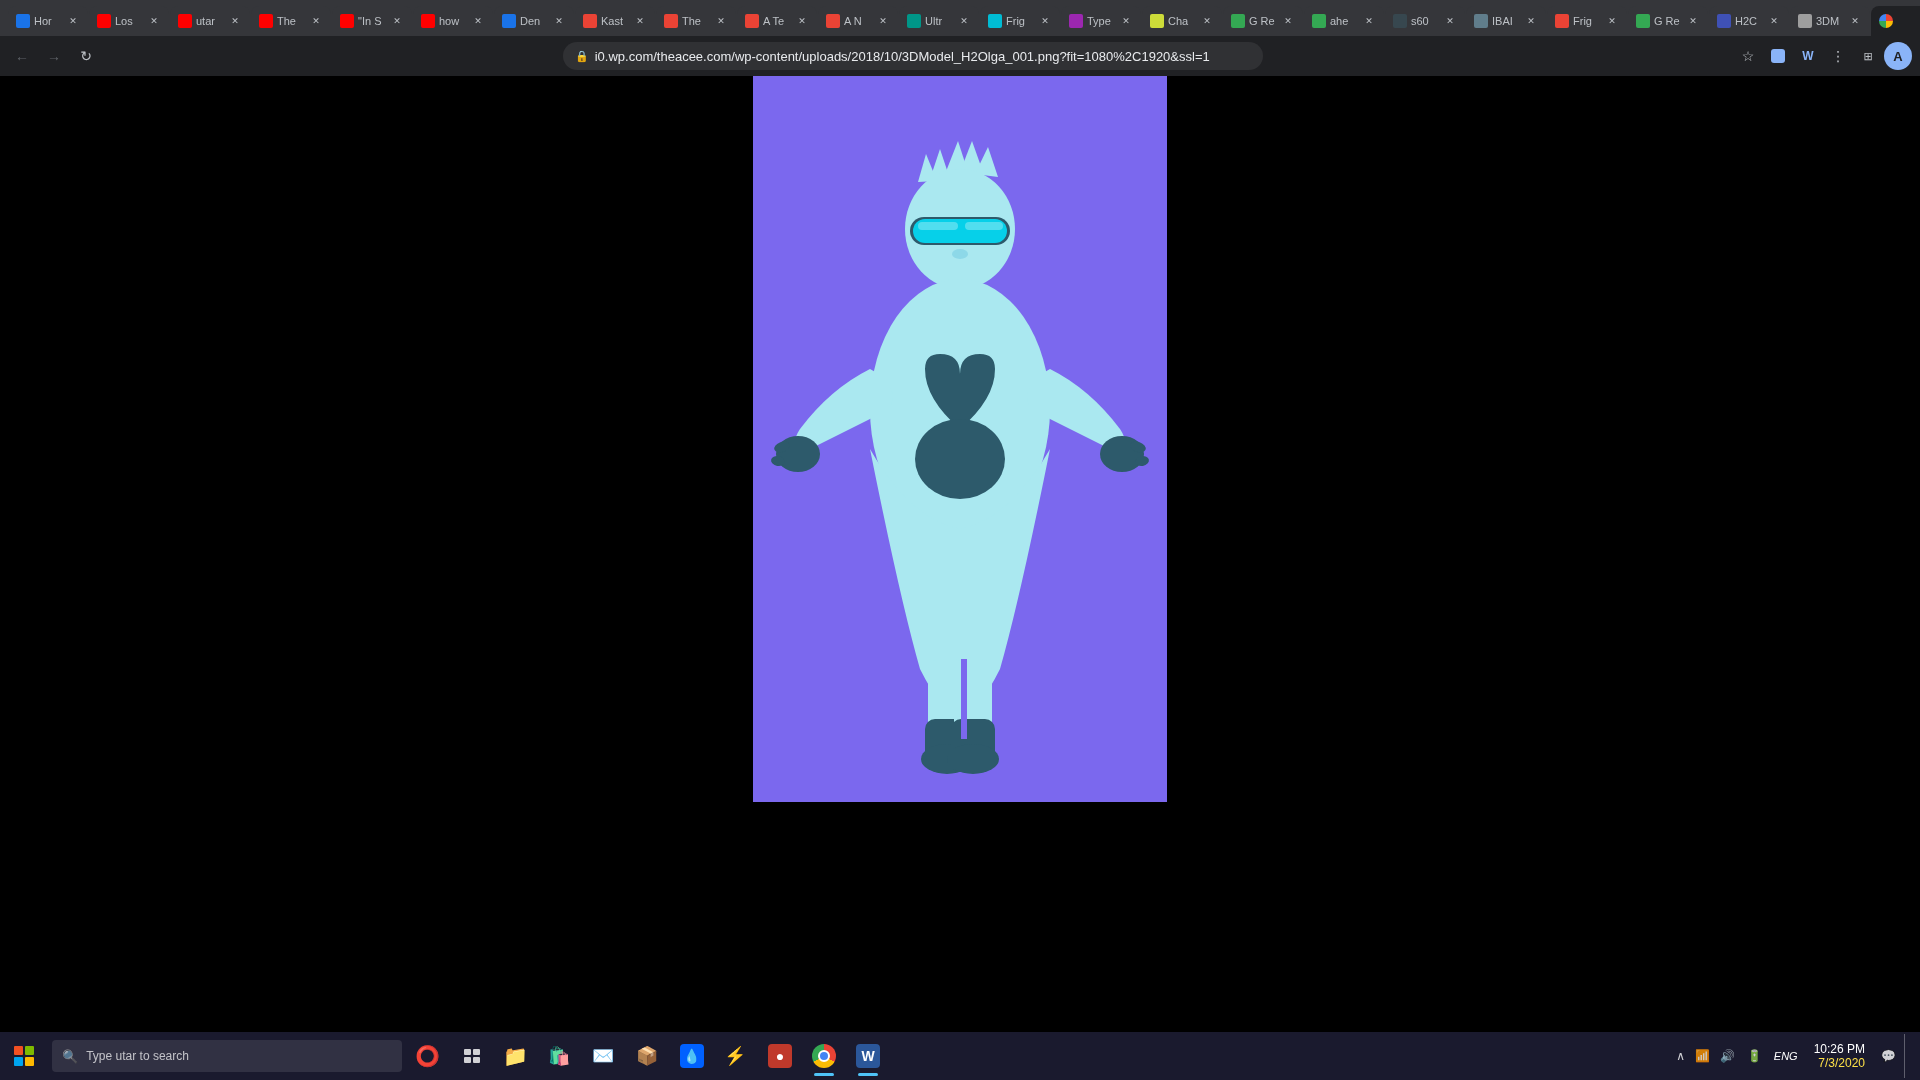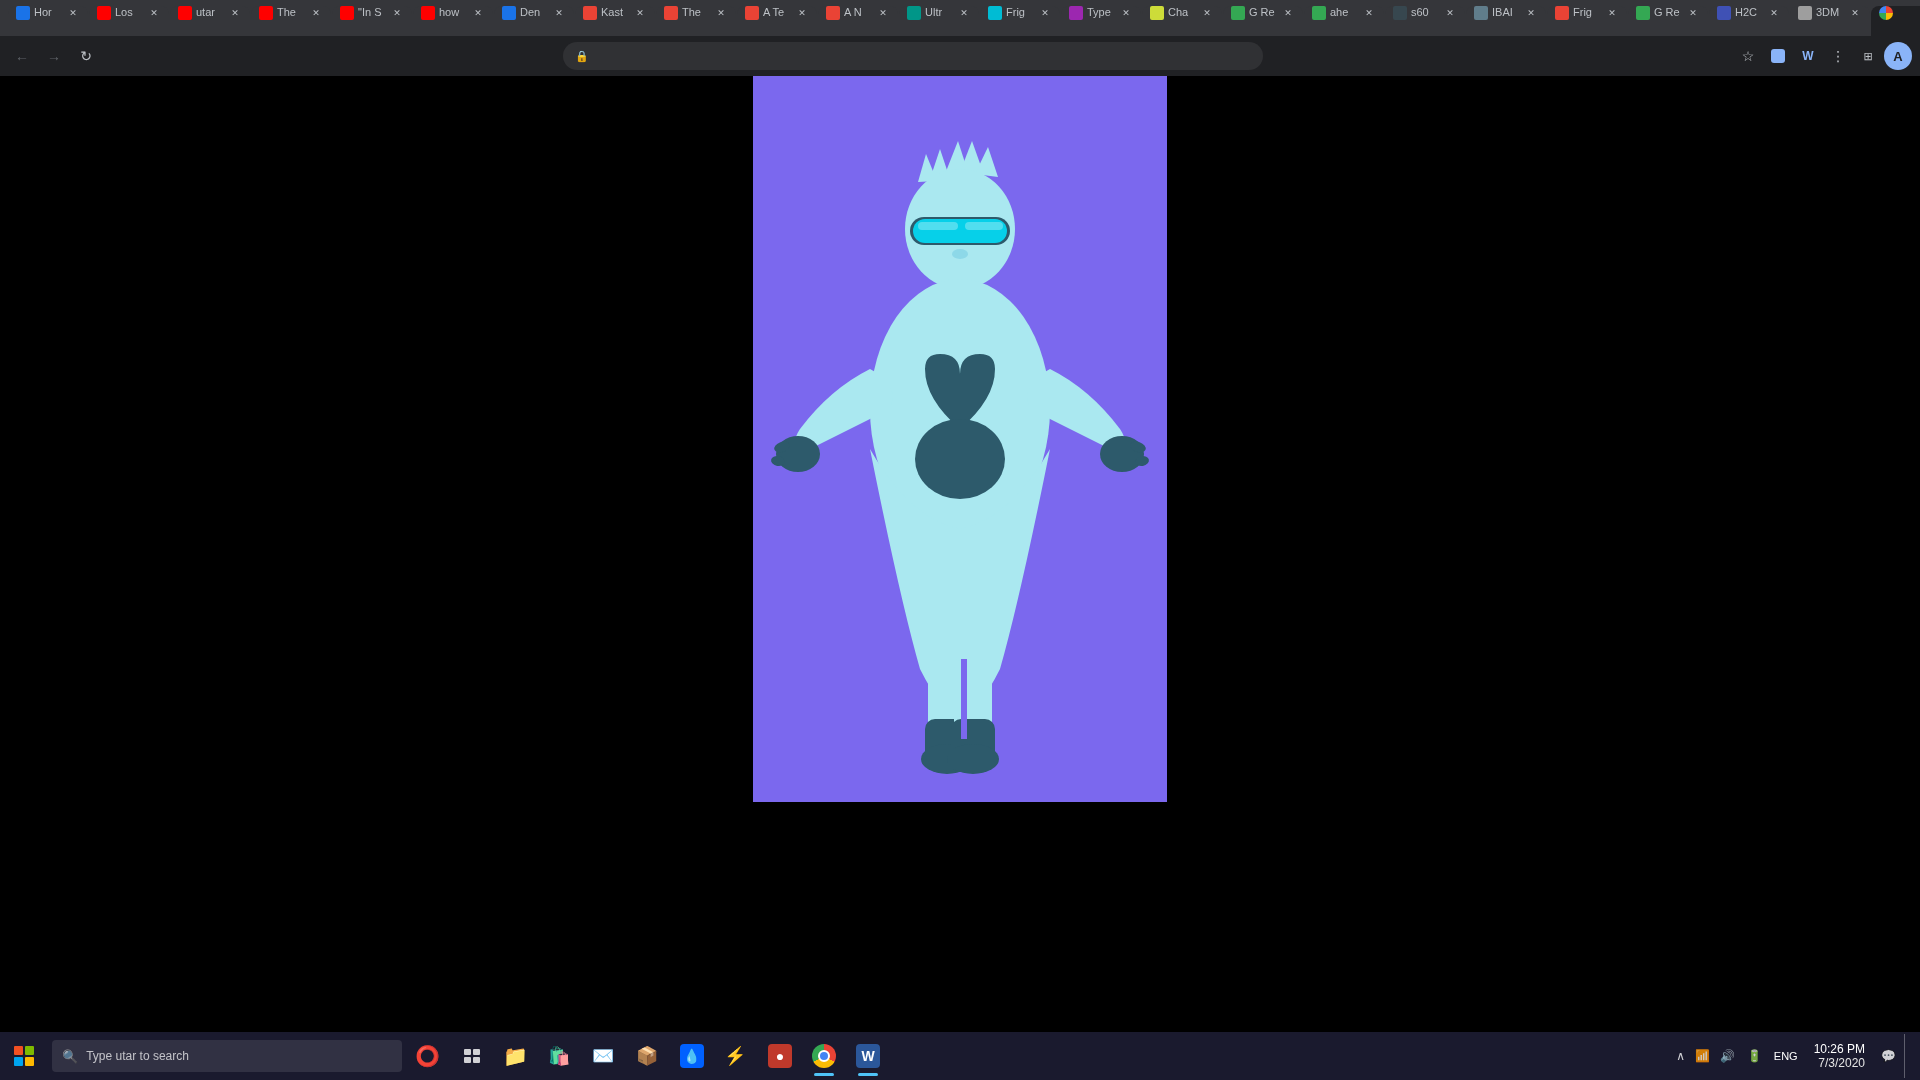--- a/index.html
+++ b/index.html
@@ -22,21 +22,21 @@
       padding: 0 8px;
       gap: 1px;
     }
     .tab {
       height: 30px;
       min-width: 80px;
       max-width: 160px;
       background: #35363a;
       border-radius: 8px 8px 0 0;
       display: flex;
-      align-items: flex-start;
+      align-items: center;
       padding: 0 8px;
       font-size: 11px;
       color: #bdc1c6;
       cursor: pointer;
       gap: 4px;
       white-space: nowrap;
       overflow: hidden;
     }
     .tab.active {
       background: #202124;
@@ -271,21 +271,21 @@
       text-align: right;
       padding: 4px 8px;
       cursor: pointer;
     }
     .sys-time-clock {
       font-size: 12px;
       color: white;
     }
     .sys-time-date {
       font-size: 12px;
-      color: #e5e5e5;
+      color: #fde047;
     }
     .show-desktop {
       width: 8px;
       height: 44px;
       border-left: 1px solid rgba(255,255,255,0.3);
       cursor: pointer;
     }
 
     
     .fav-yt { background: #ff0000; }
@@ -429,20 +429,21 @@
     </div>
 
   </div>
 
   <div class="address-bar">
     <div class="nav-btn disabled">←</div>
     <div class="nav-btn disabled">→</div>
     <div class="nav-btn">↻</div>
     <div class="url-bar">
       <span class="url-bar-lock">🔒</span>
+      <span class="url-bar-text">i0.wp.com/theacee.com/wp-content/uploads/2018/10/3DModel_H2Olga_001.png?fit=1080%2C1920&amp;ssl=1</span>
     </div>
     <div class="toolbar-actions">
       <div class="toolbar-btn">☆</div>
       <div class="toolbar-btn" style="display:flex;align-items:center;justify-content:center;">
         <div style="width:14px;height:14px;background:#8ab4f8;border-radius:3px;"></div>
       </div>
       <div class="toolbar-btn" style="font-size:12px;font-weight:bold;color:#8ab4f8;">W</div>
       <div class="toolbar-btn">⋮</div>
       <div class="toolbar-btn" style="font-size:11px;color:#bdc1c6;">⊞</div>
       <div class="profile-btn">A</div>
@@ -588,21 +589,21 @@
   </div>
 
   <div class="taskbar-system">
     <div class="sys-tray">
       <span class="sys-icon">∧</span>
       <span class="sys-icon">📶</span>
       <span class="sys-icon">🔊</span>
     </div>
     <div style="display:flex;align-items:center;gap:4px;">
       <span class="sys-icon">🔋</span>
-      <span class="sys-icon" style="color:white;font-size:11px;">ENG</span>
+      <span class="sys-icon" style="color:white;font-size:11px;font-style:italic;">ENG</span>
     </div>
     <div class="sys-time">
       <div class="sys-time-clock">10:26 PM</div>
       <div class="sys-time-date">7/3/2020</div>
     </div>
     <div style="display:flex;align-items:center;gap:4px;">
       <span class="sys-icon">💬</span>
     </div>
     <div class="show-desktop"></div>
   </div>

